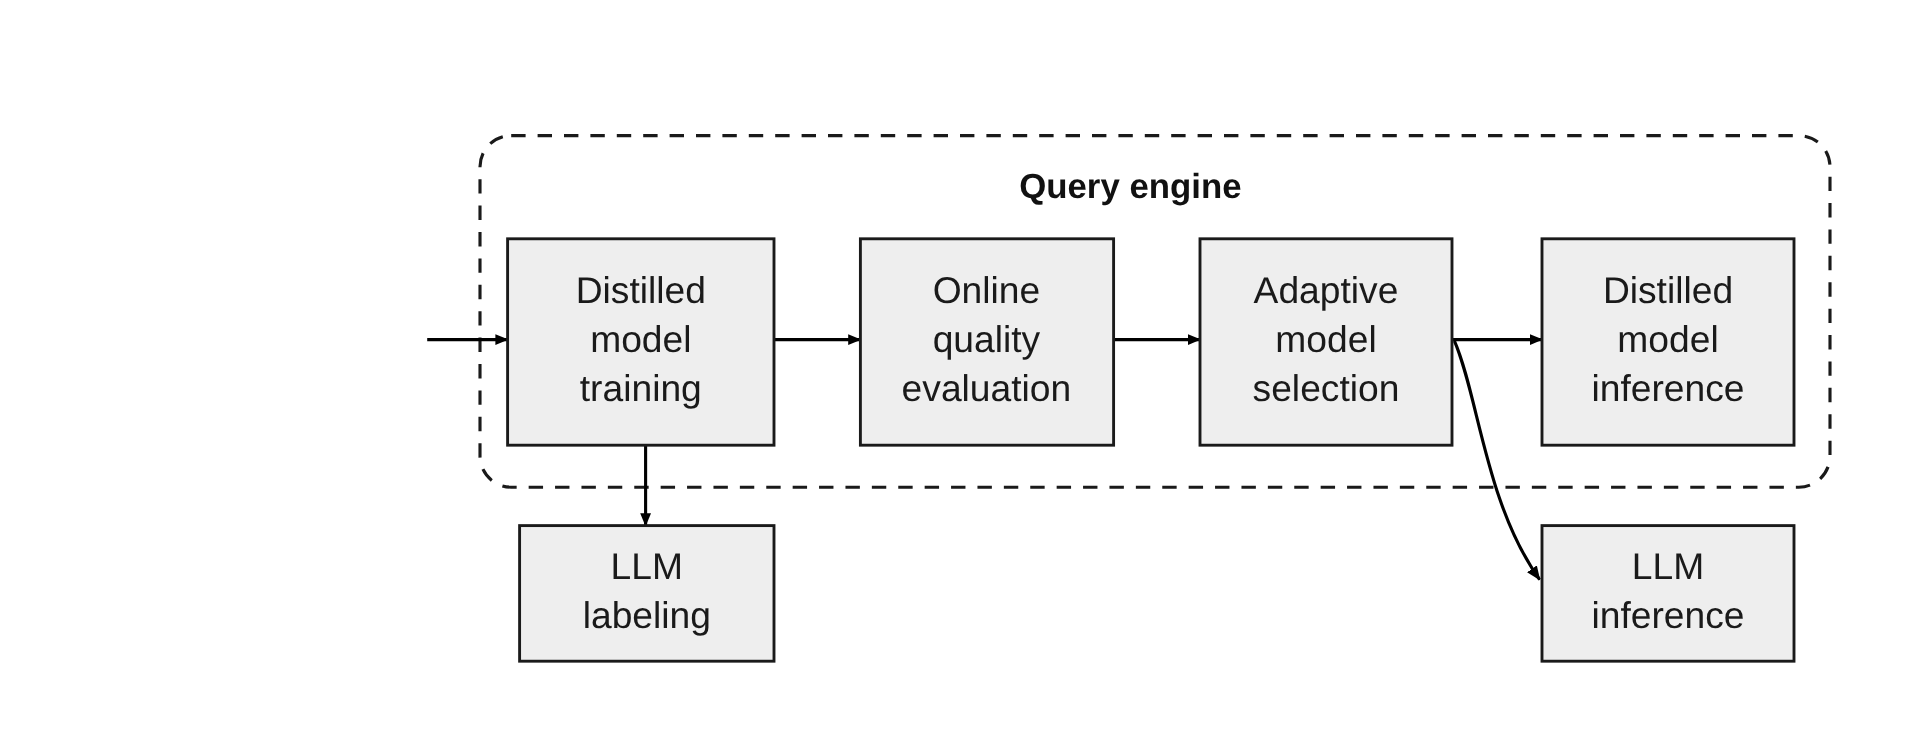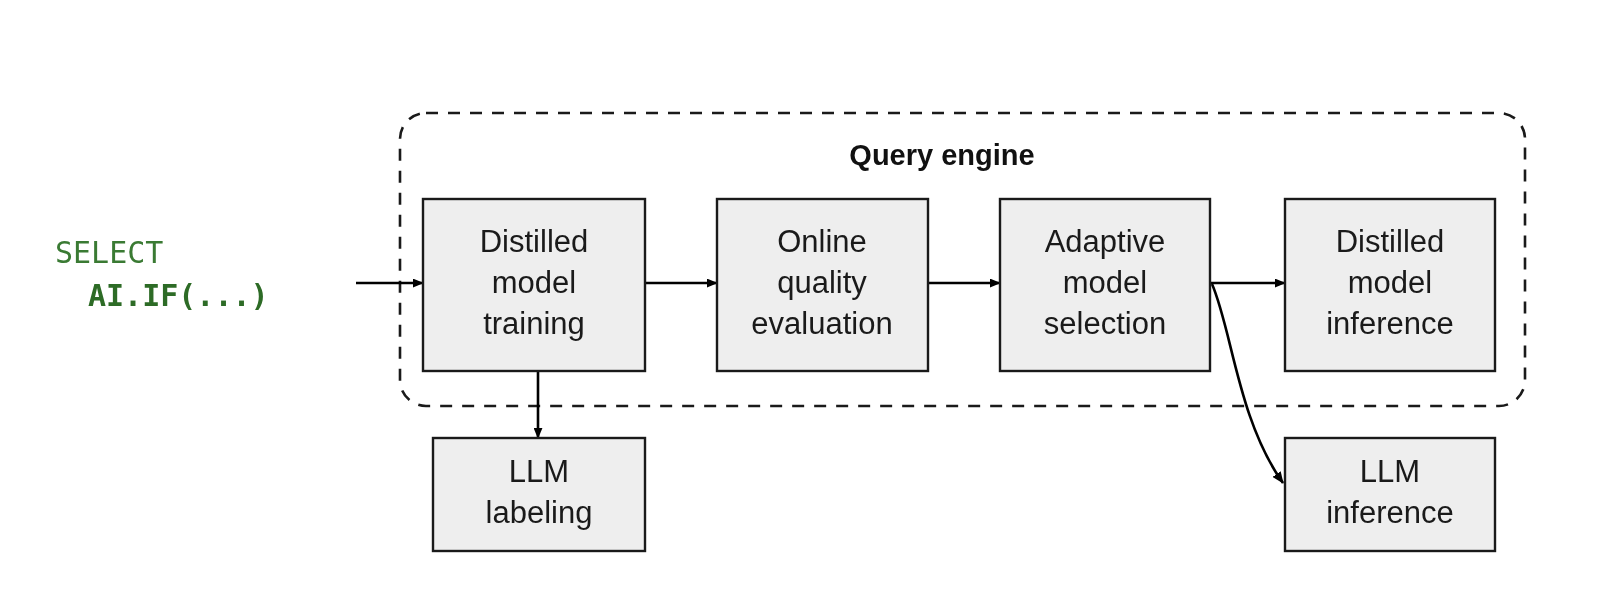--- a/index.html
+++ b/index.html
@@ -70,22 +70,20 @@
     letter-spacing: 0px;
   }
   .query-code .kw { font-weight: normal; color: #3a7a33; }
   .query-code .fn { font-weight: bold; color: #2d6b26; display: inline-block; padding-left: 33px; }
 </style>
 </head>
 <body>
 
 <div id="diagram-root">
 
-  <div class="query-code"><span class="kw">SELECT</span>
-<span class="fn">AI.IF(...)</span></div>
 
   <svg class="canvas" viewBox="0 0 1604 612">
     <defs>
       <marker id="arrowhead" markerWidth="11" markerHeight="9" refX="10.2" refY="4.5" orient="auto" markerUnits="userSpaceOnUse">
         <path d="M0,0 L11,4.5 L0,9 z" fill="#000000"></path>
       </marker>
       <marker id="arrowhead-curve" markerWidth="12" markerHeight="10" refX="11" refY="5" orient="auto" markerUnits="userSpaceOnUse">
         <path d="M0,0 L12,5 L0,10 z" fill="#000000"></path>
       </marker>
     </defs>

